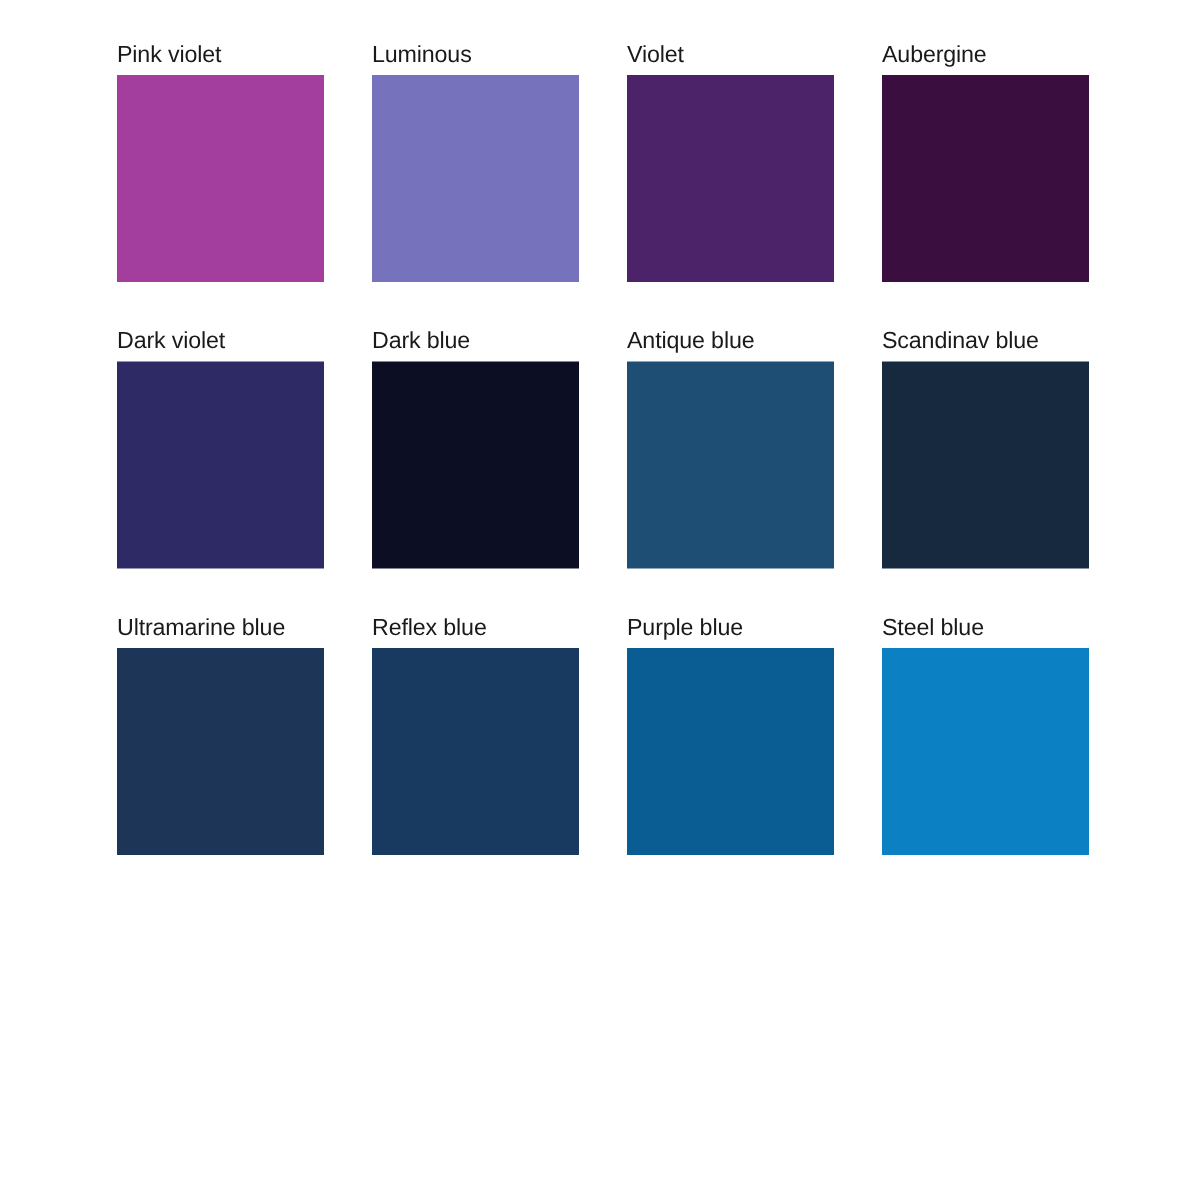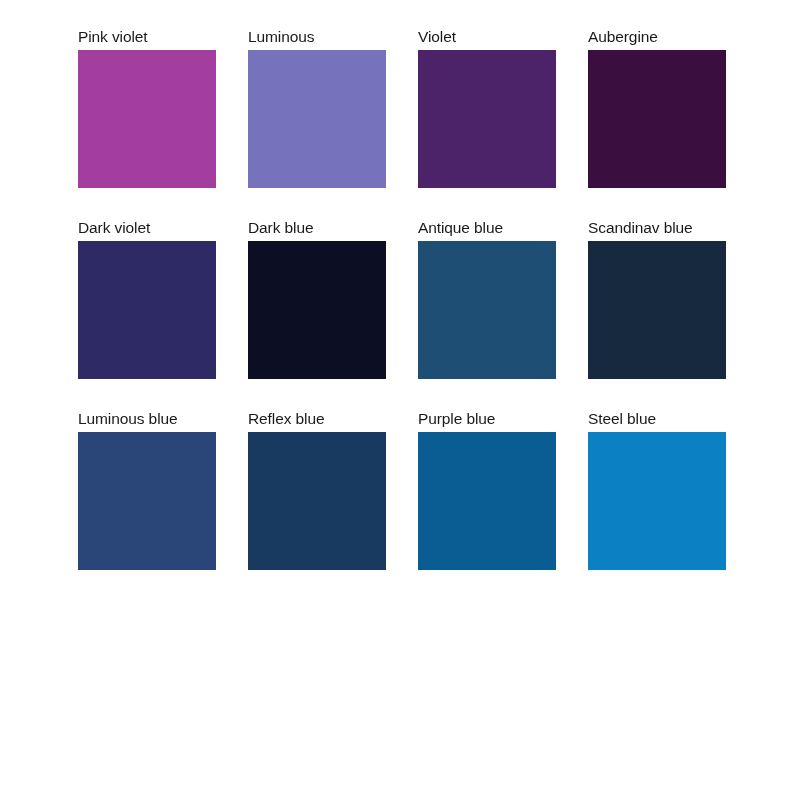--- a/index.html
+++ b/index.html
@@ -85,22 +85,22 @@
       </div>
       <div class="swatch-cell">
         <span class="swatch-label">Antique blue</span>
         <span class="swatch-chip" style="background-color: rgb(31, 78, 117);"></span>
       </div>
       <div class="swatch-cell">
         <span class="swatch-label">Scandinav blue</span>
         <span class="swatch-chip" style="background-color: rgb(22, 41, 63);"></span>
       </div>
       <div class="swatch-cell">
-        <span class="swatch-label">Luminous blue</span>
-        <span class="swatch-chip" style="background-color: rgb(42, 70, 121);"></span>
+        <span class="swatch-label">Ultramarine blue</span>
+        <span class="swatch-chip" style="background-color: rgb(29, 53, 87);"></span>
       </div>
       <div class="swatch-cell">
         <span class="swatch-label">Reflex blue</span>
         <span class="swatch-chip" style="background-color: rgb(24, 58, 96);"></span>
       </div>
       <div class="swatch-cell">
         <span class="swatch-label">Purple blue</span>
         <span class="swatch-chip" style="background-color: rgb(10, 93, 147);"></span>
       </div>
       <div class="swatch-cell">

